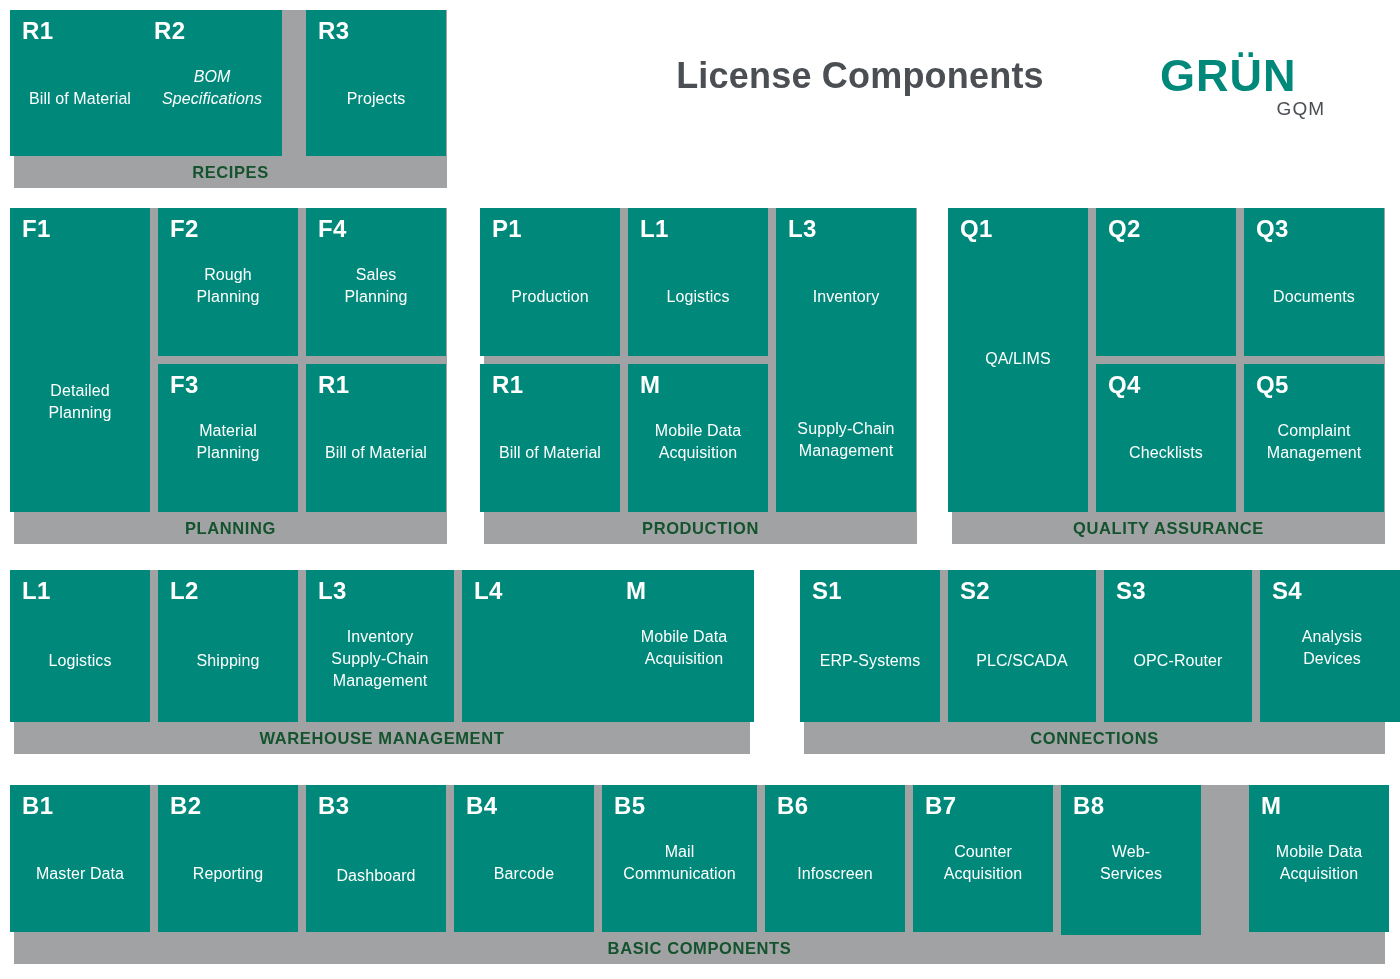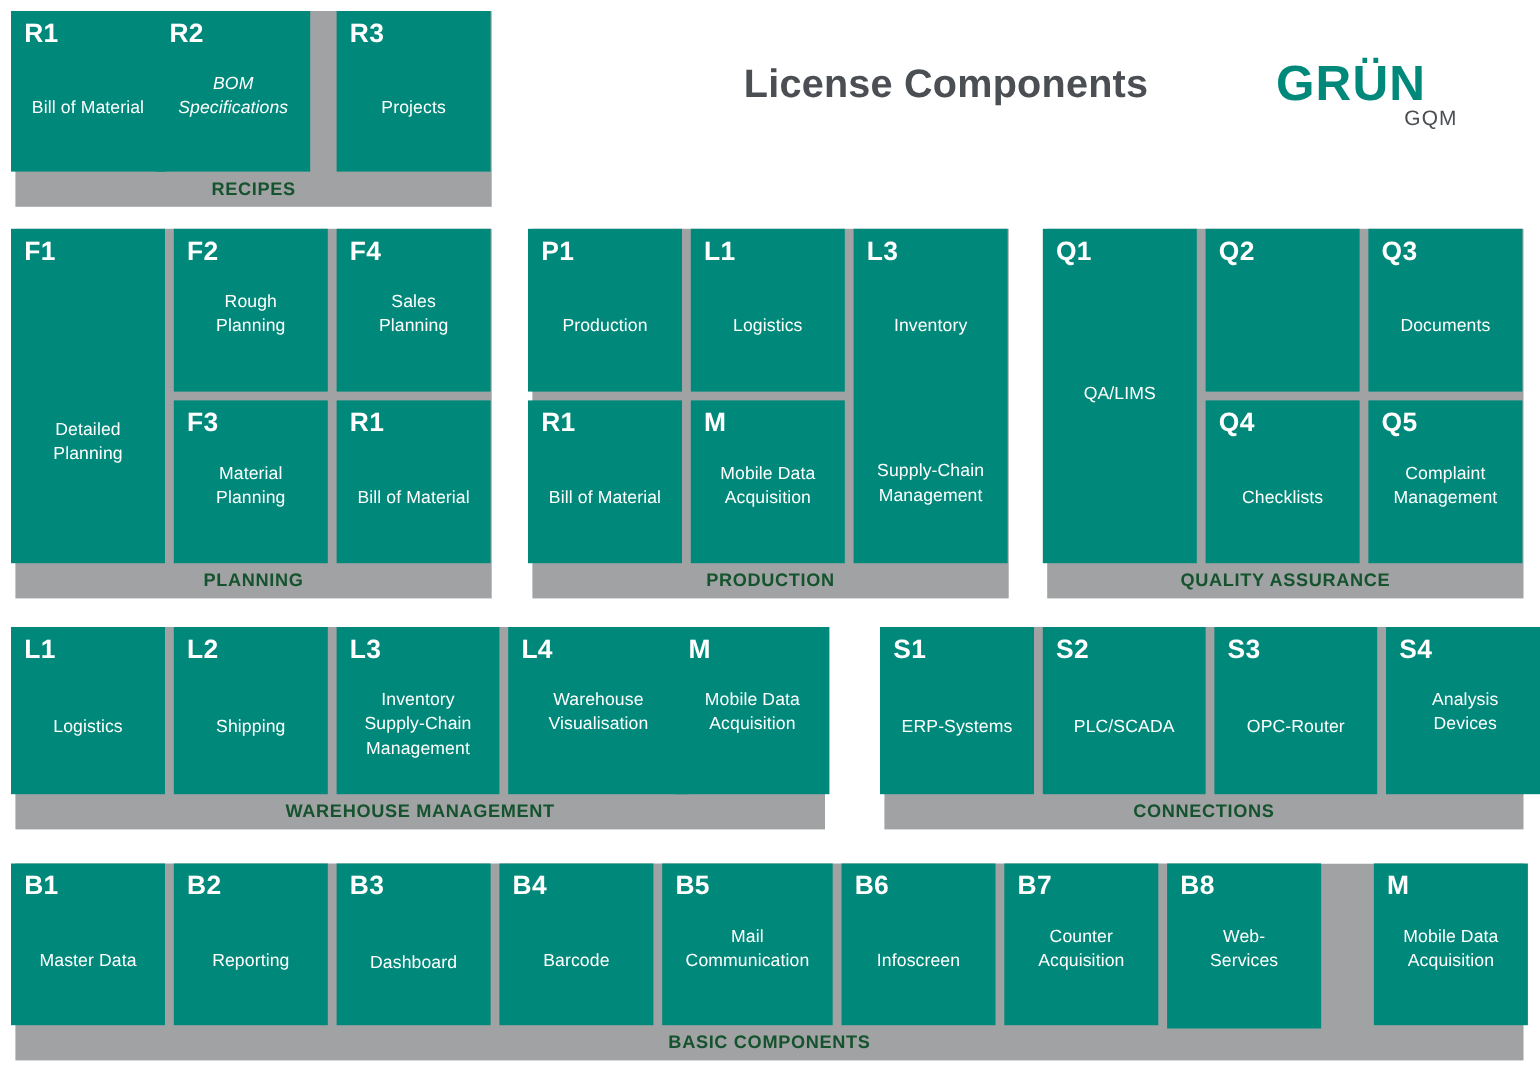--- a/index.html
+++ b/index.html
@@ -236,22 +236,20 @@
       <span class="name" style="white-space:pre-line; top:80px;">Shipping</span>
     </div>
     <div class="card" style="left:292px; top:0px; width:148px; height:152px;">
       <span class="code">L3</span>
       <span class="name" style="white-space:pre-line; top:56px;">Inventory
 Supply-Chain
 Management</span>
     </div>
     <div class="card" style="left:448px; top:0px; width:164px; height:152px;">
       <span class="code">L4</span>
-      <span class="name" style="white-space:pre-line; top:56px;">Warehouse
-Visualisation</span>
     </div>
     <div class="card" style="left:600px; top:0px; width:140px; height:152px;">
       <span class="code">M</span>
       <span class="name" style="white-space:pre-line; top:56px;">Mobile Data
 Acquisition</span>
     </div>
   </div>
   <div class="group-label">WAREHOUSE MANAGEMENT</div>
 </div>
 

